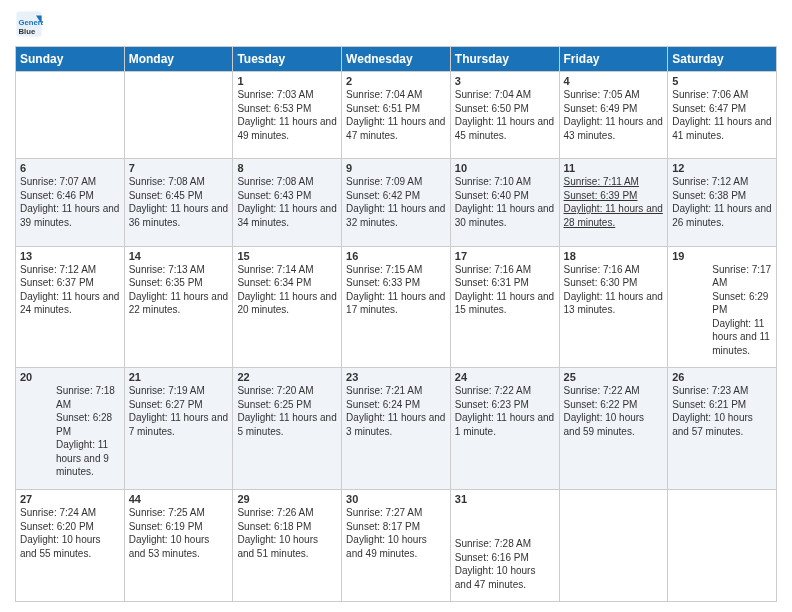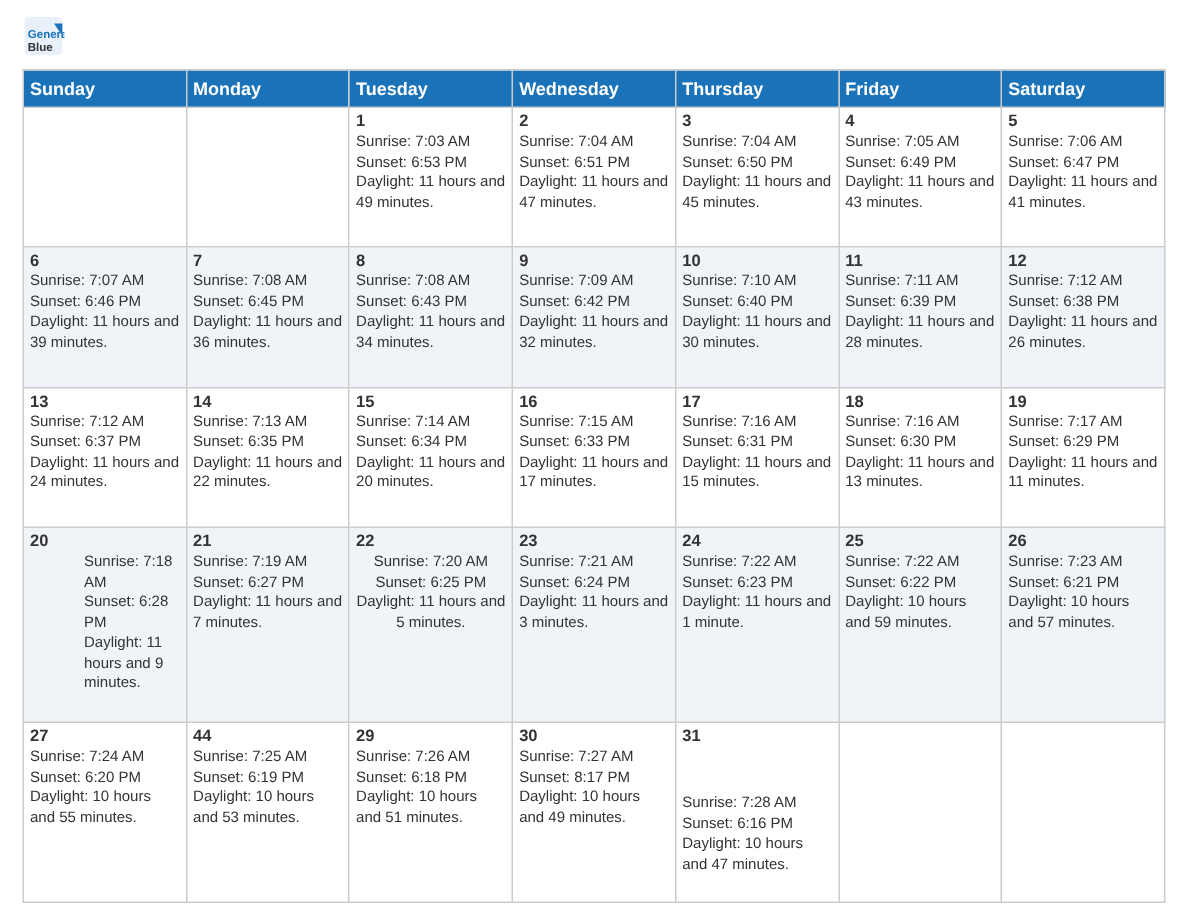--- a/index.html
+++ b/index.html
@@ -186,21 +186,21 @@
 Daylight: 11 hours and 32 minutes.</div>
           </td>
           <td>
             <span class="day-num">10</span>
             <div class="day-info" style="white-space: pre-line;">Sunrise: 7:10 AM
 Sunset: 6:40 PM
 Daylight: 11 hours and 30 minutes.</div>
           </td>
           <td>
             <span class="day-num">11</span>
-            <div class="day-info" style="white-space: pre-line;">Sunrise: 7:11 AM
+            <div class="day-info" style="white-space: pre-line; text-decoration: underline;">Sunrise: 7:11 AM
 Sunset: 6:39 PM
 Daylight: 11 hours and 28 minutes.</div>
           </td>
           <td>
             <span class="day-num">12</span>
             <div class="day-info" style="white-space: pre-line;">Sunrise: 7:12 AM
 Sunset: 6:38 PM
 Daylight: 11 hours and 26 minutes.</div>
           </td>
         </tr>
@@ -236,41 +236,41 @@
 Daylight: 11 hours and 15 minutes.</div>
           </td>
           <td>
             <span class="day-num">18</span>
             <div class="day-info" style="white-space: pre-line;">Sunrise: 7:16 AM
 Sunset: 6:30 PM
 Daylight: 11 hours and 13 minutes.</div>
           </td>
           <td>
             <span class="day-num">19</span>
-            <div class="day-info" style="white-space: pre-line;">Sunrise: 7:17 AM
+            <div class="day-info" style="white-space: pre-line; margin-left: 40px;">Sunrise: 7:17 AM
 Sunset: 6:29 PM
 Daylight: 11 hours and 11 minutes.</div>
           </td>
         </tr>
         <tr>
           <td>
             <span class="day-num">20</span>
             <div class="day-info" style="white-space: pre-line; margin-left: 36px;">Sunrise: 7:18 AM
 Sunset: 6:28 PM
 Daylight: 11 hours and 9 minutes.</div>
           </td>
           <td>
             <span class="day-num">21</span>
             <div class="day-info" style="white-space: pre-line;">Sunrise: 7:19 AM
 Sunset: 6:27 PM
 Daylight: 11 hours and 7 minutes.</div>
           </td>
           <td>
             <span class="day-num">22</span>
-            <div class="day-info" style="white-space: pre-line; text-align: center;">Sunrise: 7:20 AM
+            <div class="day-info" style="white-space: pre-line;">Sunrise: 7:20 AM
 Sunset: 6:25 PM
 Daylight: 11 hours and 5 minutes.</div>
           </td>
           <td>
             <span class="day-num">23</span>
             <div class="day-info" style="white-space: pre-line;">Sunrise: 7:21 AM
 Sunset: 6:24 PM
 Daylight: 11 hours and 3 minutes.</div>
           </td>
           <td>

